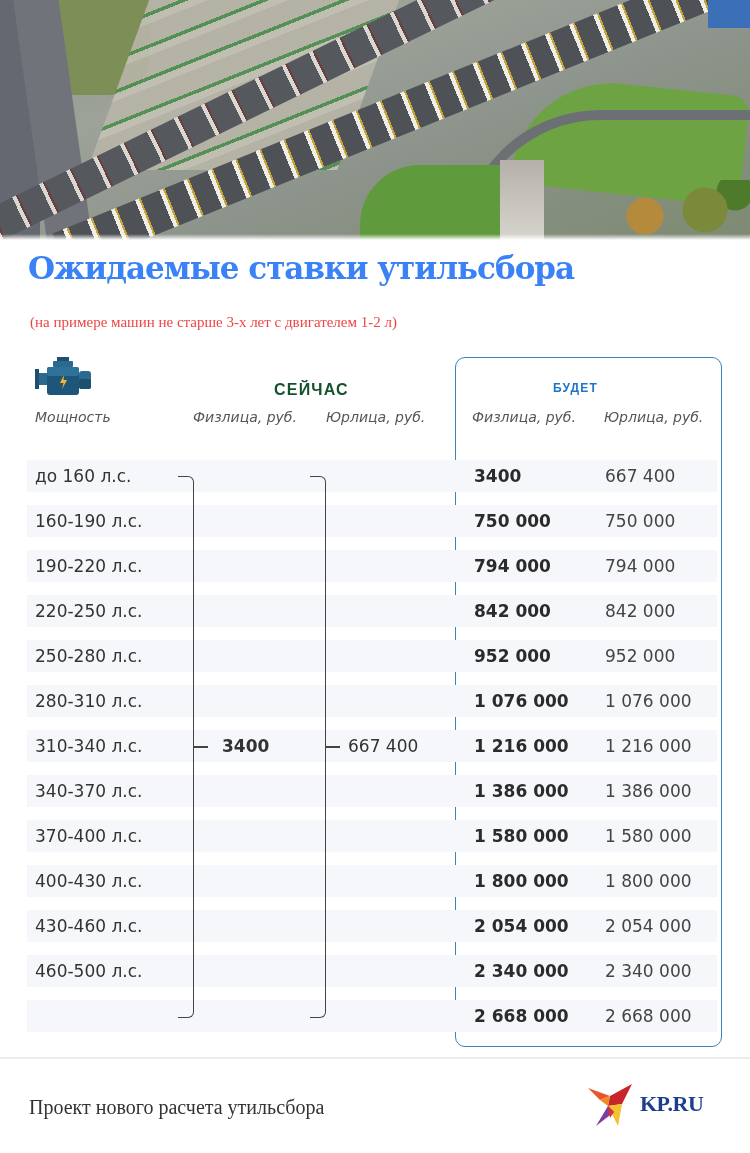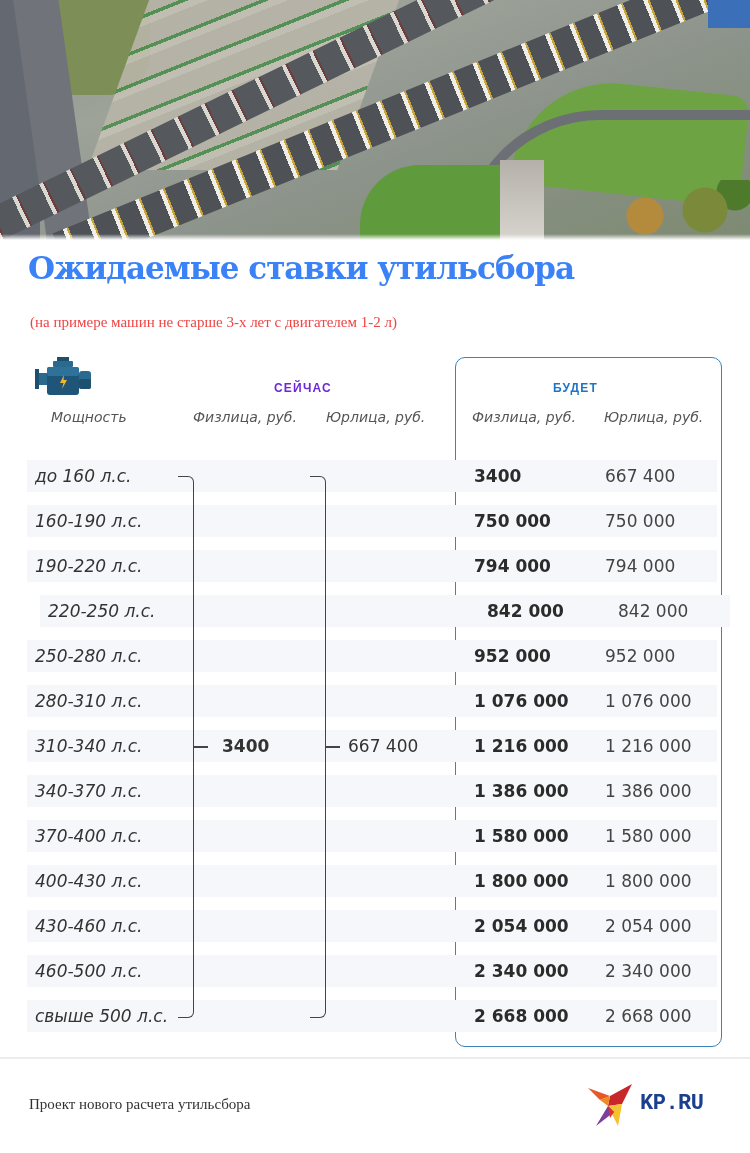--- a/index.html
+++ b/index.html
@@ -47,56 +47,56 @@
     color: #3b82f6; letter-spacing: -1px; white-space: nowrap;
   }
   .subtitle {
     position: absolute; left: 30px; top: 314px;
     font-family: "Liberation Serif", serif; font-size: 15px; color: #ef4444; white-space: nowrap;
   }
 
   
   .engine-icon { position: absolute; left: 35px; top: 357px; width: 58px; height: 40px; }
   .hdr-now { position: absolute; left: 274px; top: 381px;
-    font-family: "Liberation Sans", sans-serif; font-weight: bold; font-size: 12px;
-    letter-spacing: 1.2px; color: #6d28d9; }
+    font-family: "Liberation Sans", sans-serif; font-weight: bold; font-size: 16px;
+    letter-spacing: 1.2px; color: #14532d; }
   .hdr-future { position: absolute; left: 553px; top: 381px;
     font-family: "Liberation Sans", sans-serif; font-weight: bold; font-size: 12px;
     letter-spacing: 1.2px; color: #1f74c8; }
   .colh { position: absolute; top: 409px; font-family: "DejaVu Sans", sans-serif;
     font-style: italic; font-size: 14px; color: #555; white-space: nowrap; }
 
   .future-box { position: absolute; left: 455px; top: 357px; width: 267px; height: 690px;
     border: 1.5px solid #3b83b8; border-radius: 10px; }
 
   
   .row { position: absolute; left: 27px; width: 690px; height: 32px; background: #f5f7fa; }
   .cell { position: absolute; top: 0; height: 32px; line-height: 32px;
     font-family: "DejaVu Sans", sans-serif; font-size: 17px; color: #333; white-space: nowrap; }
-  .cell.power { left: 8px; font-style: italic; }
+  .cell.power { left: 8px; }
   .cell.fut-fiz { left: 447px; font-weight: bold; color: #2b2b2b; }
   .cell.fut-jur { left: 578px; color: #444; }
 
   
   .bracket { position: absolute; border: 1.5px solid #444; border-left: none;
     border-radius: 0 6px 6px 0; }
   .bracket.b1 { left: 178px; top: 476px; width: 16px; height: 542px; }
   .bracket.b2 { left: 310px; top: 476px; width: 16px; height: 542px; }
   .tick { position: absolute; height: 1.5px; width: 14px; background: #444; }
   .merged { position: absolute; height: 32px; line-height: 32px; font-size: 17px;
     font-family: "DejaVu Sans", sans-serif; color: #333; }
   .merged.fiz { left: 222px; top: 730px; font-weight: bold; }
   .merged.jur { left: 348px; top: 730px; }
 
   
   .divider { position: absolute; left: 0; top: 1057px; width: 750px; height: 2px; background: #ececec; }
   .footer-note { position: absolute; left: 29px; top: 1096px;
-    font-family: "Liberation Serif", serif; font-size: 15px; color: #333; }
+    font-family: "Liberation Serif", serif; font-size: 20px; color: #333; }
   .logo { position: absolute; left: 588px; top: 1082px; width: 140px; height: 48px; }
-  .logo-text { position: absolute; left: 52px; top: 9px; font-family: Liberation Mono, monospace;
+  .logo-text { position: absolute; left: 52px; top: 9px; font-family: Liberation Serif, serif;
     font-weight: bold; font-size: 22px; color: #1b3f8f; letter-spacing: -0.5px; }
 </style>
 </head>
 <body>
 
 <div class="hero">
   <div class="grass3"></div>
   <div class="garages"></div>
   <div class="road r3"></div>
   <div class="road r4"></div>
@@ -124,21 +124,21 @@
   <rect x="12" y="10" width="32" height="28" rx="3" fill="#1f5579"></rect>
   <rect x="12" y="10" width="32" height="9" rx="2" fill="#2e7199"></rect>
   <rect x="44" y="14" width="12" height="18" rx="3" fill="#2a6a8f"></rect>
   <rect x="44" y="22" width="12" height="10" rx="2" fill="#1d4f6e"></rect>
   <path d="M29 18 L25 26 L28.5 26 L27 32 L32 23 L28.5 23 Z" fill="#f2b632"></path>
 </svg>
 
 <div class="hdr-now">СЕЙЧАС</div>
 <div class="hdr-future">БУДЕТ</div>
 
-<div class="colh" style="left:51px">Мощность</div>
+<div class="colh" style="left:35px">Мощность</div>
 <div class="colh" style="left:193px">Физлица, руб.</div>
 <div class="colh" style="left:326px">Юрлица, руб.</div>
 <div class="colh" style="left:472px">Физлица, руб.</div>
 <div class="colh" style="left:604px">Юрлица, руб.</div>
 
 <div id="rows">
     <div class="row" style="top: 460px;">
       <span class="cell power">до 160 л.с.</span>
       <span class="cell fut-fiz">3400</span>
       <span class="cell fut-jur">667 400</span>
@@ -146,21 +146,21 @@
     <div class="row" style="top: 505px;">
       <span class="cell power">160-190 л.с.</span>
       <span class="cell fut-fiz">750 000</span>
       <span class="cell fut-jur">750 000</span>
     </div>
     <div class="row" style="top: 550px;">
       <span class="cell power">190-220 л.с.</span>
       <span class="cell fut-fiz">794 000</span>
       <span class="cell fut-jur">794 000</span>
     </div>
-    <div class="row" style="top: 595px; margin-left: 13px;">
+    <div class="row" style="top: 595px;">
       <span class="cell power">220-250 л.с.</span>
       <span class="cell fut-fiz">842 000</span>
       <span class="cell fut-jur">842 000</span>
     </div>
     <div class="row" style="top: 640px;">
       <span class="cell power">250-280 л.с.</span>
       <span class="cell fut-fiz">952 000</span>
       <span class="cell fut-jur">952 000</span>
     </div>
     <div class="row" style="top: 685px; text-align: center;">
@@ -192,21 +192,20 @@
       <span class="cell power">430-460 л.с.</span>
       <span class="cell fut-fiz">2 054 000</span>
       <span class="cell fut-jur">2 054 000</span>
     </div>
     <div class="row" style="top: 955px;">
       <span class="cell power">460-500 л.с.</span>
       <span class="cell fut-fiz">2 340 000</span>
       <span class="cell fut-jur">2 340 000</span>
     </div>
     <div class="row" style="top: 1000px;">
-      <span class="cell power">свыше 500 л.с.</span>
       <span class="cell fut-fiz">2 668 000</span>
       <span class="cell fut-jur">2 668 000</span>
     </div>
   </div>
 
 <div class="bracket b1"></div>
 <div class="bracket b2"></div>
 <div class="tick" style="left:194px; top:746px"></div>
 <div class="tick" style="left:326px; top:746px"></div>
 <div class="merged fiz">3400</div>

